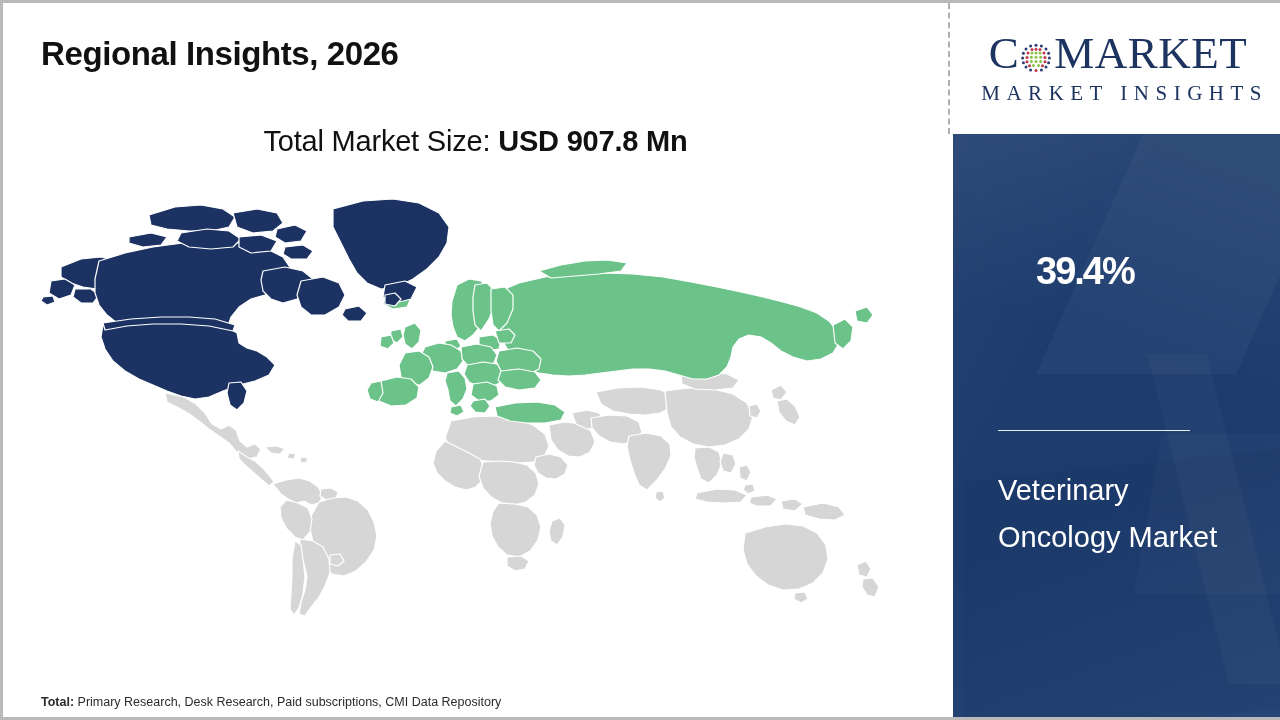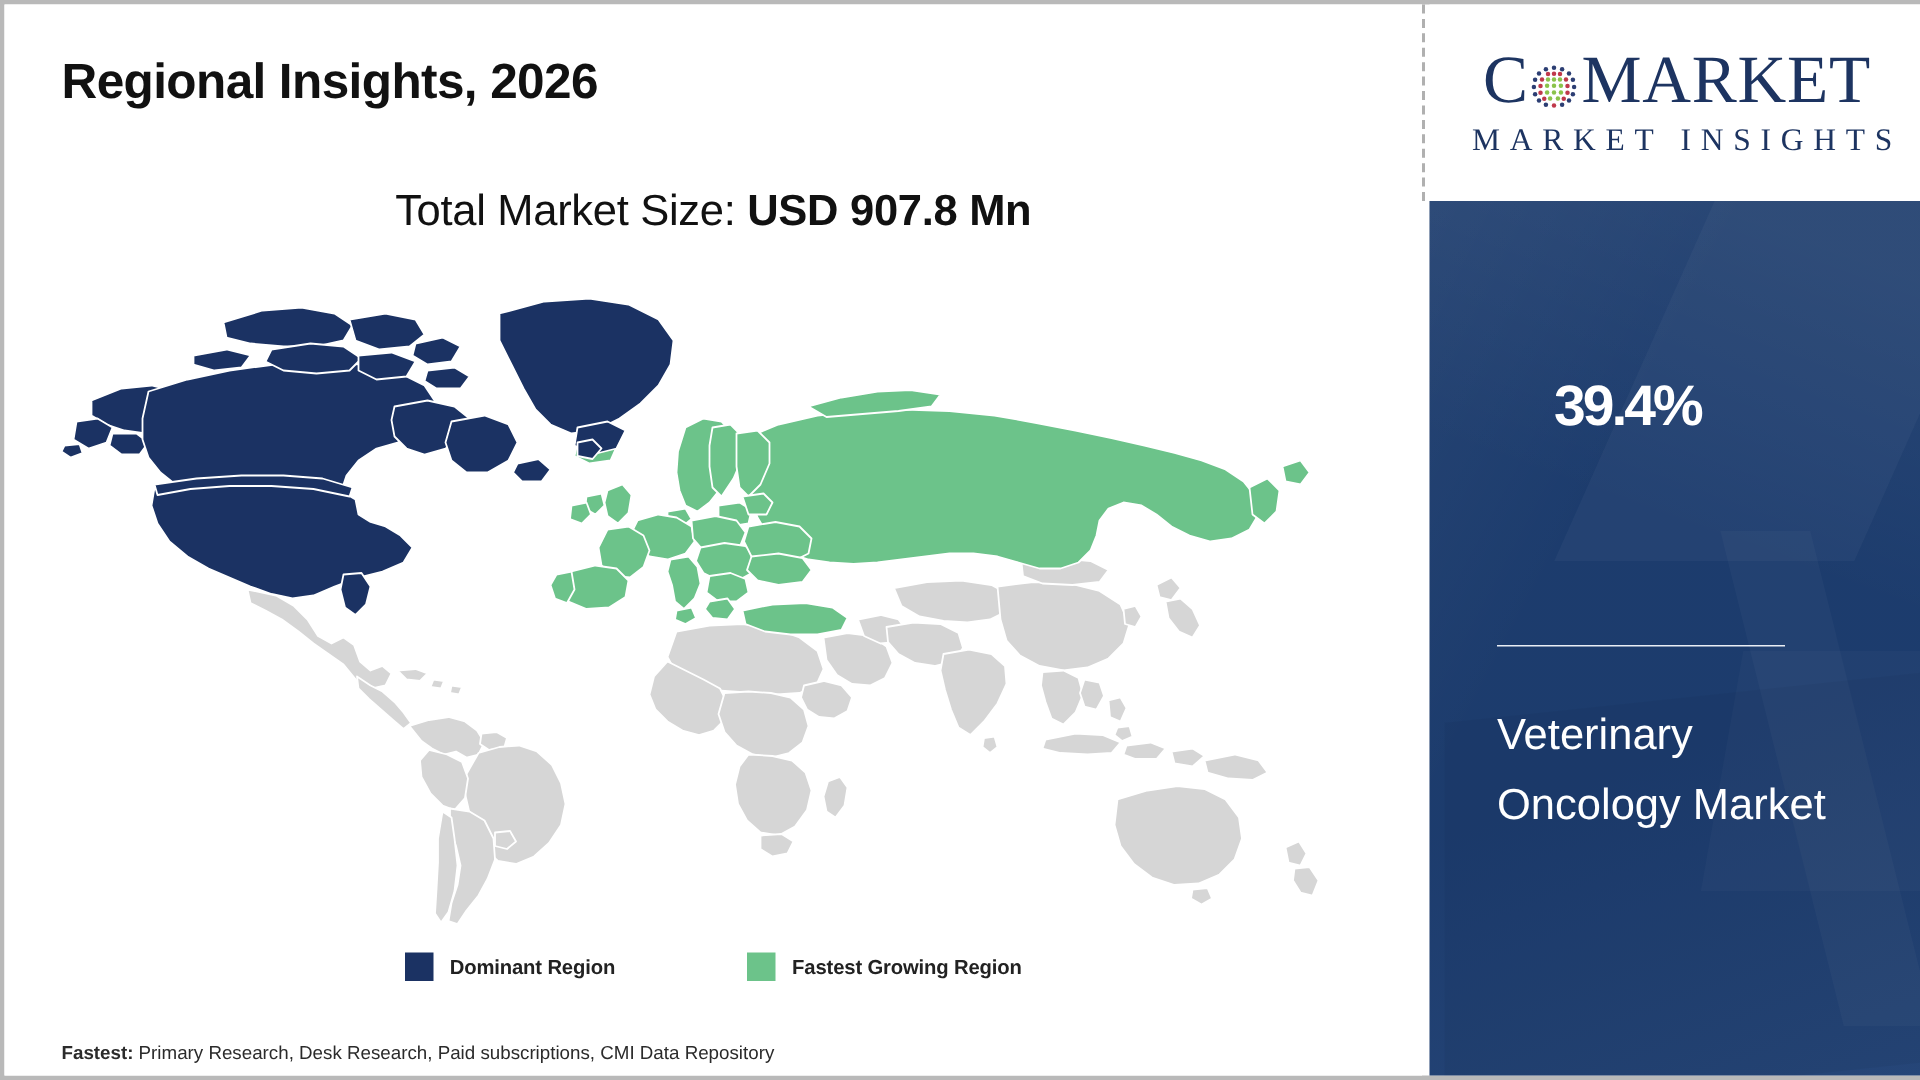--- a/index.html
+++ b/index.html
@@ -358,33 +358,23 @@
             <path d="M70 140 L96 136 L122 134 L148 134 L172 136 L192 141 L204 148 L206 158 L214 163 L224 166 L234 172 L242 180 L236 190 L222 196 L206 200 L190 206 L176 212 L162 214 L148 211 L134 206 L120 200 L106 194 L92 186 L80 176 L72 164 L68 152 Z"></path>
 
             <path d="M196 198 L208 197 L214 206 L211 218 L204 225 L197 220 L194 208 Z"></path>
 
             <path d="M70 138 L98 134 L128 132 L156 132 L182 134 L202 140 L200 146 L176 141 L148 139 L120 139 L94 141 L72 145 Z"></path>
           </g>
         </g>
       </svg>
     </div>
 
-    <div id="legend">
-      <div class="legend-item">
-        <span class="legend-swatch" style="background:#1b3263;"></span>
-        <span class="legend-label">Dominant Region</span>
-      </div>
-      <div class="legend-item">
-        <span class="legend-swatch" style="background:#6cc38a;"></span>
-        <span class="legend-label">Fastest Growing Region</span>
-      </div>
-    </div>
 
     <div id="source-line">
-      <span class="src-label">Fastest:</span><span> Primary Research, Desk Research, Paid subscriptions, CMI Data Repository</span>
+      <span class="src-label">Total:</span><span> Primary Research, Desk Research, Paid subscriptions, CMI Data Repository</span>
     </div>
   </div>
 
   <div id="vertical-divider"></div>
 
   <div id="logo-area">
     <div id="logo">
       <div class="logo-top">
         <span class="logo-c">C</span>
         <span class="logo-globe">

